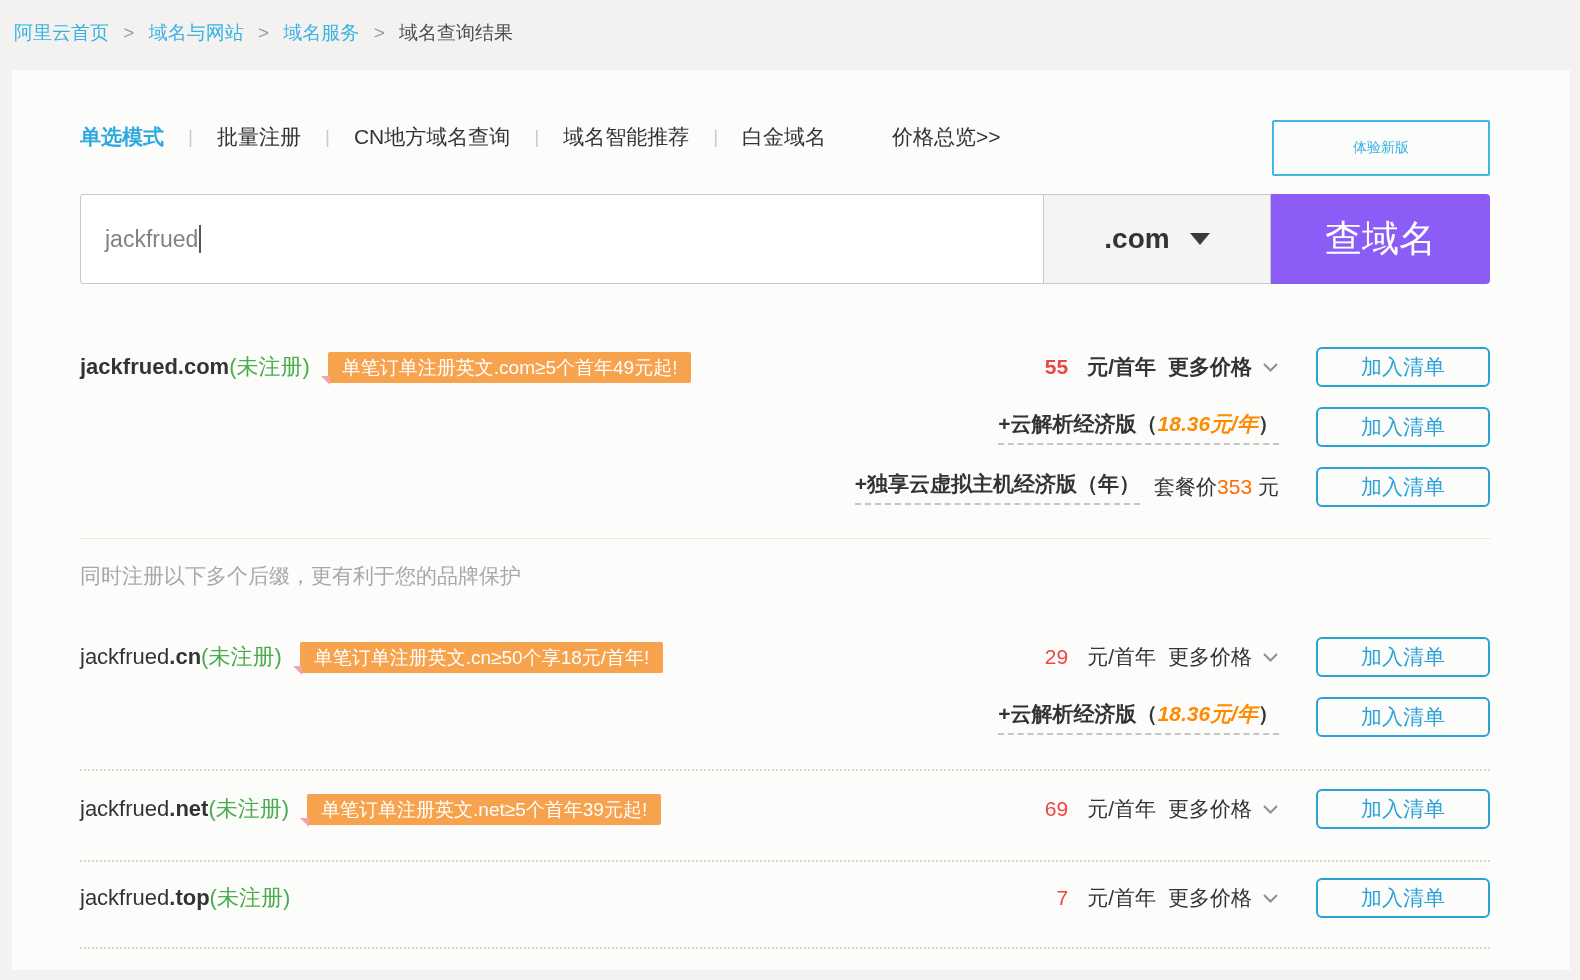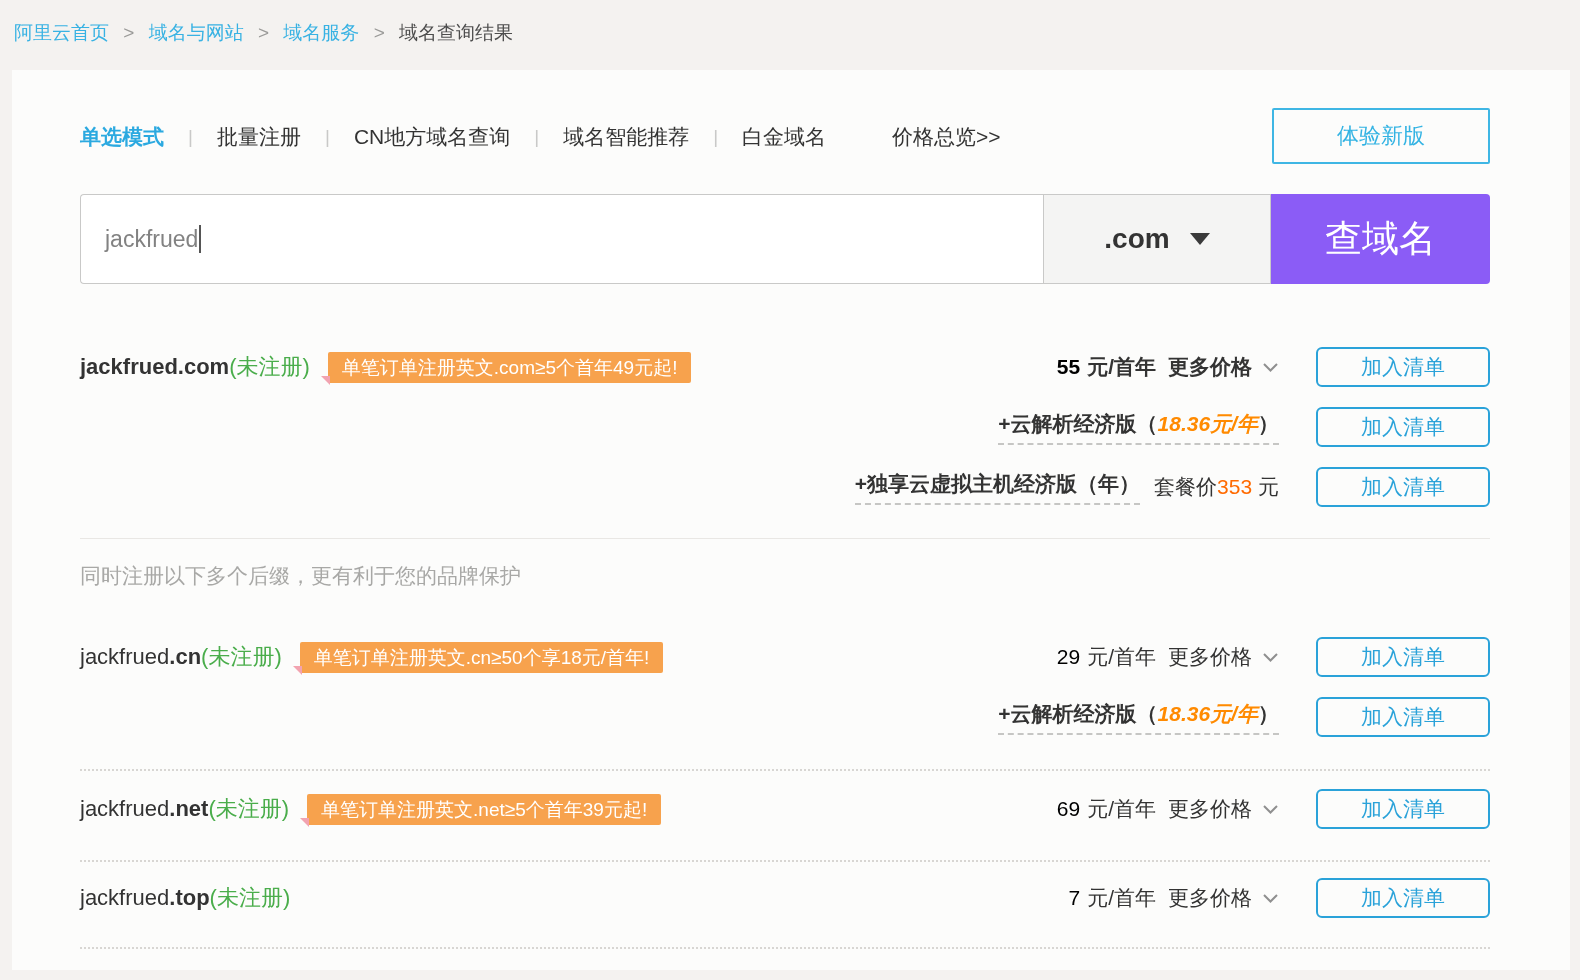--- a/index.html
+++ b/index.html
@@ -23,25 +23,25 @@
     padding:38px 80px 0 68px;
   }
 
   
   .tabs-row { display:flex; align-items:center; position:relative; height:58px; }
   .tab { font-size:21px; color:#333; cursor:pointer; }
   .tab.active { color:#2ba9e0; font-weight:700; }
   .tab-sep { color:#c9c9c8; margin:0 24px; font-size:19px; }
   .price-overview { font-size:21px; color:#333; margin-left:66px; cursor:pointer; }
   .new-version-btn {
-    position:absolute; right:0; top:0;
+    position:absolute; right:0; top:12px;
     width:218px; height:56px;
     background:transparent;
     border:2px solid #3fb6e4; border-radius:2px;
-    color:#33b3e3; font-size:22px; cursor:pointer;
+    color:#33b3e3; font-size:14px; cursor:pointer;
     font-family:inherit;
   }
 
   
   .search-bar { display:flex; height:90px; margin-top:28px; }
   .search-input {
     flex:1; background:#fff;
     border:1px solid #c9c9c8; border-right:none;
     border-radius:4px 0 0 4px;
     display:flex; align-items:center;
@@ -83,21 +83,21 @@
   }
   .badge-tail {
     position:absolute; left:-7px; bottom:-2px;
     width:0; height:0;
     border-right:9px solid #f2a3b0;
     border-bottom:9px solid transparent;
   }
   .row-right { margin-left:auto; display:flex; align-items:center; }
   .price-info { font-size:21px; color:#333; white-space:nowrap; display:flex; align-items:center; }
   .primary .price-info { font-weight:700; }
-  .price-num { color:#000000; margin-right:7px; }
+  .price-num { color:#ef4444; margin-right:19px; }
   .more-label { margin-left:12px; cursor:pointer; }
   .chev { margin-left:10px; cursor:pointer; }
   .add-btn {
     width:174px; height:40px; margin-left:37px;
     background:transparent;
     border:2px solid #2aa2d9; border-radius:6px;
     color:#2aa2d9; font-size:21px; cursor:pointer;
     font-family:inherit; flex:0 0 auto;
   }
   

